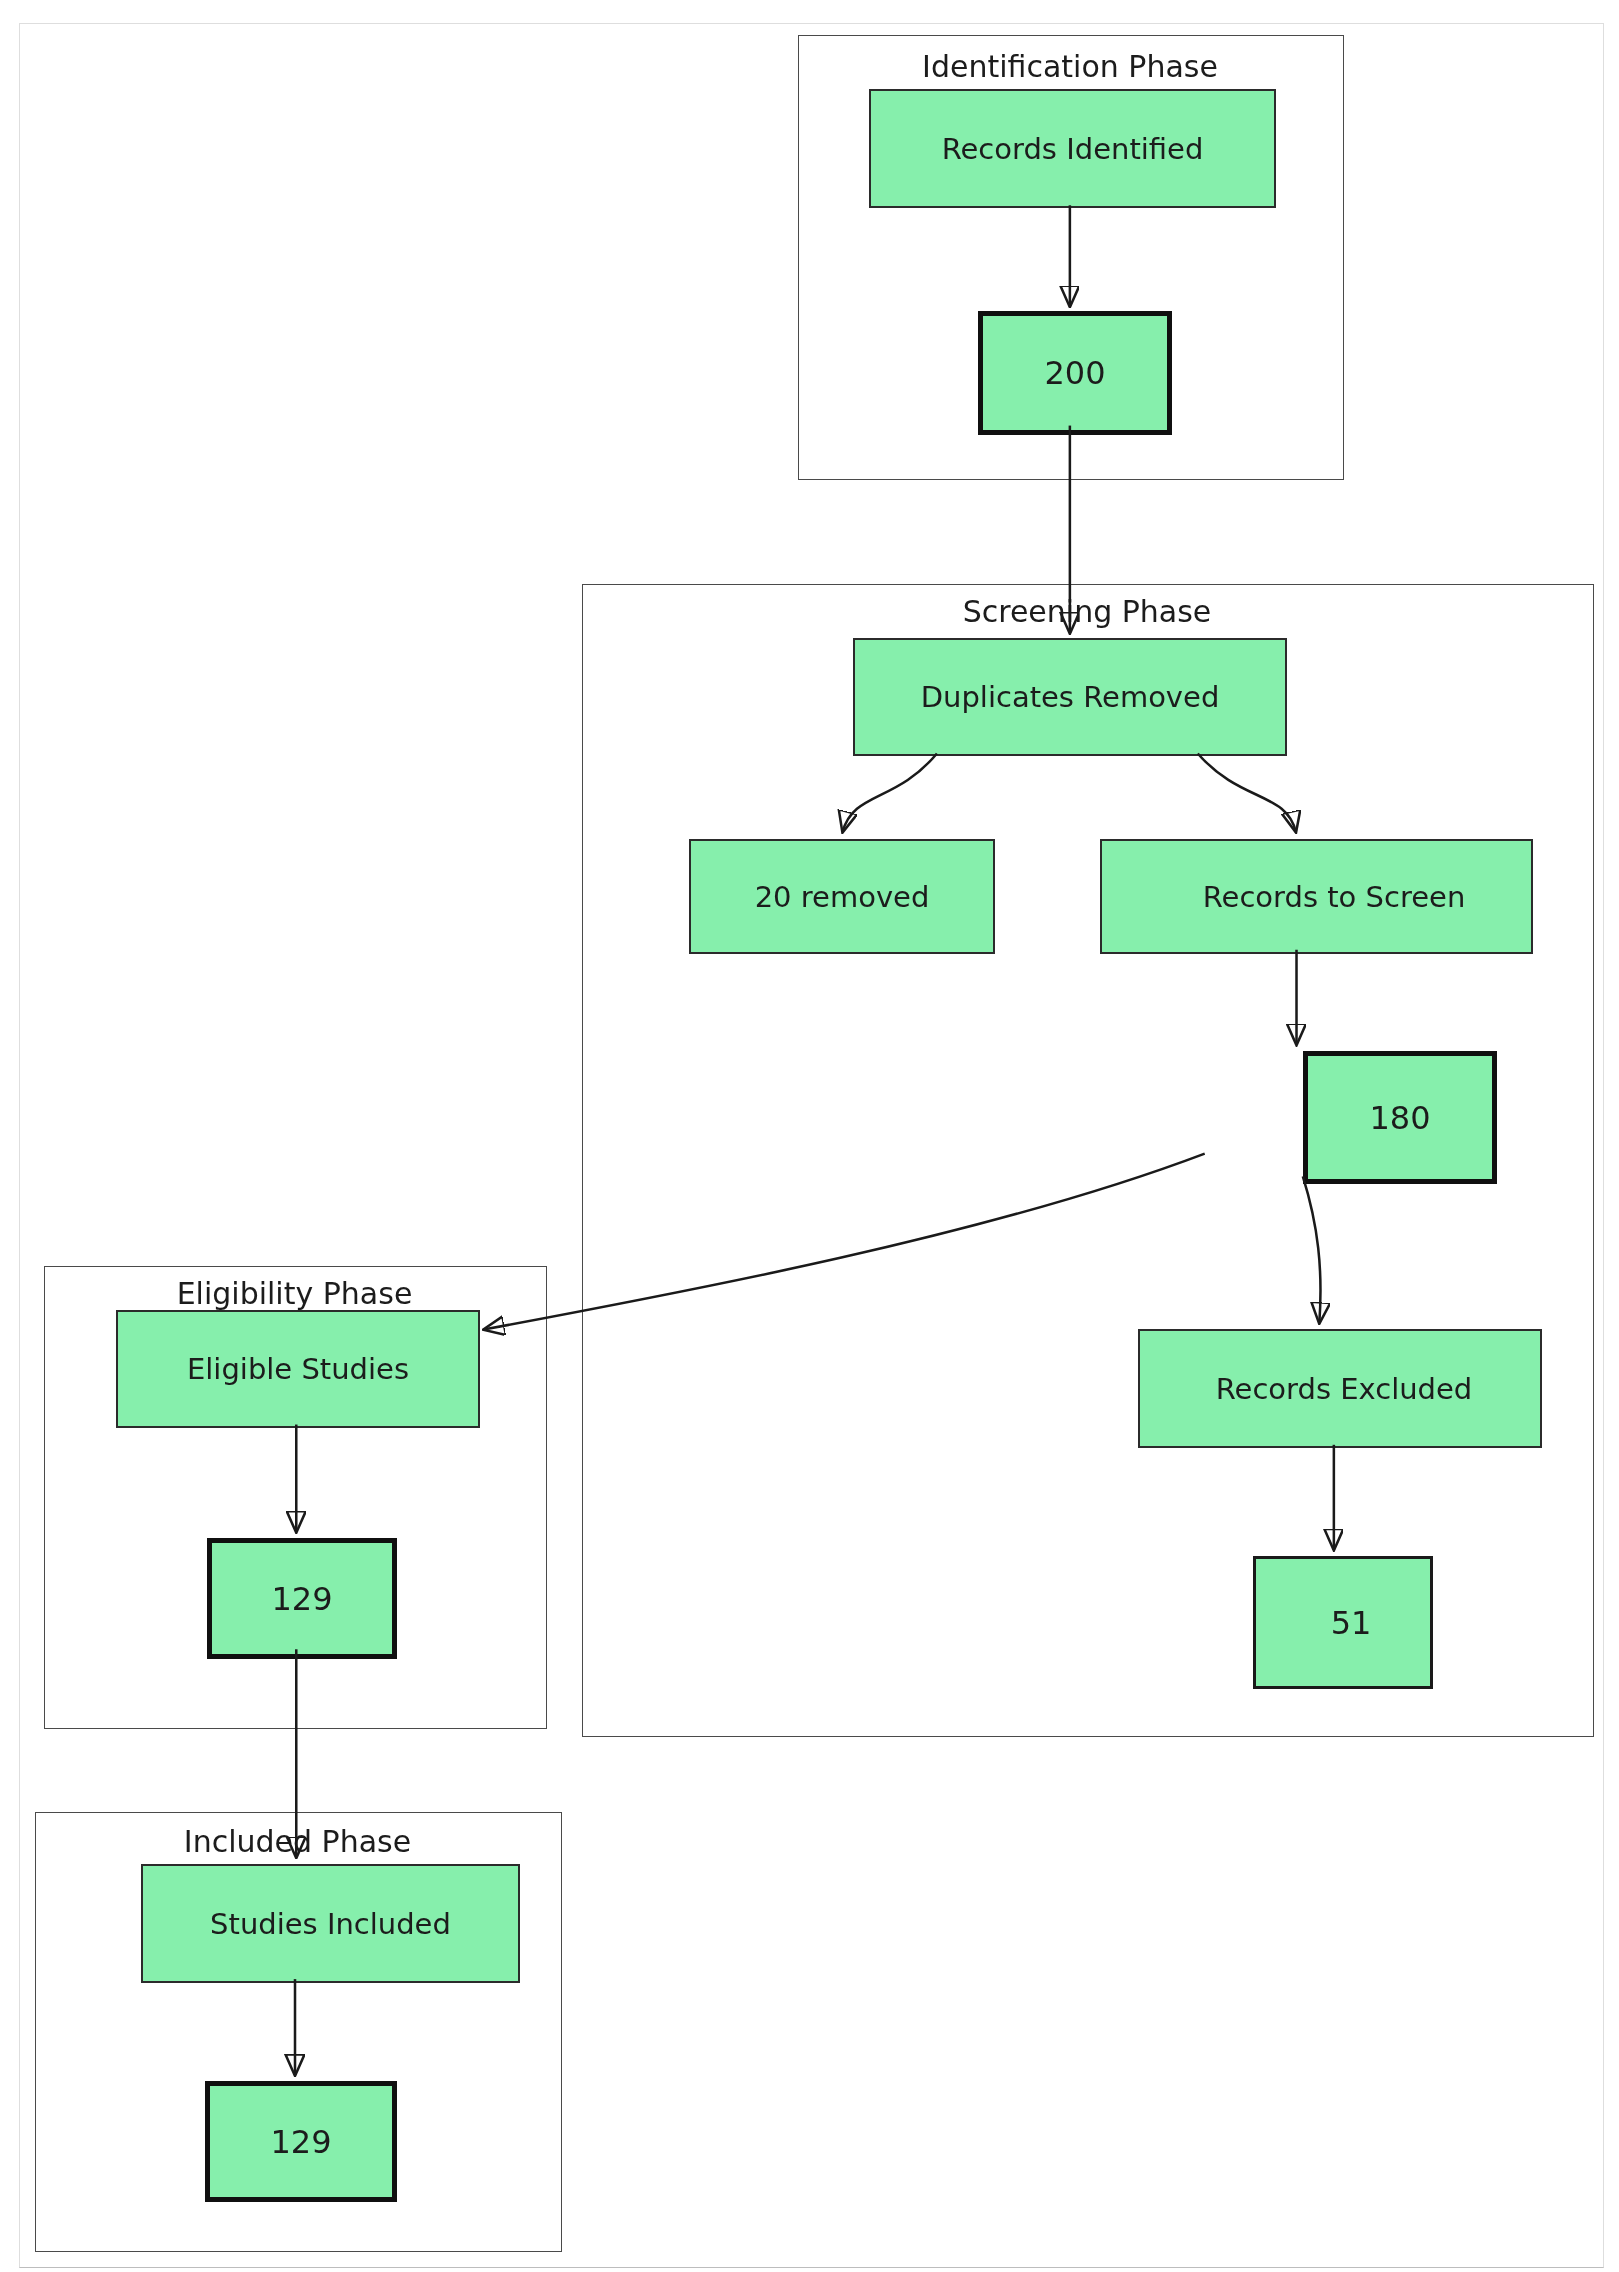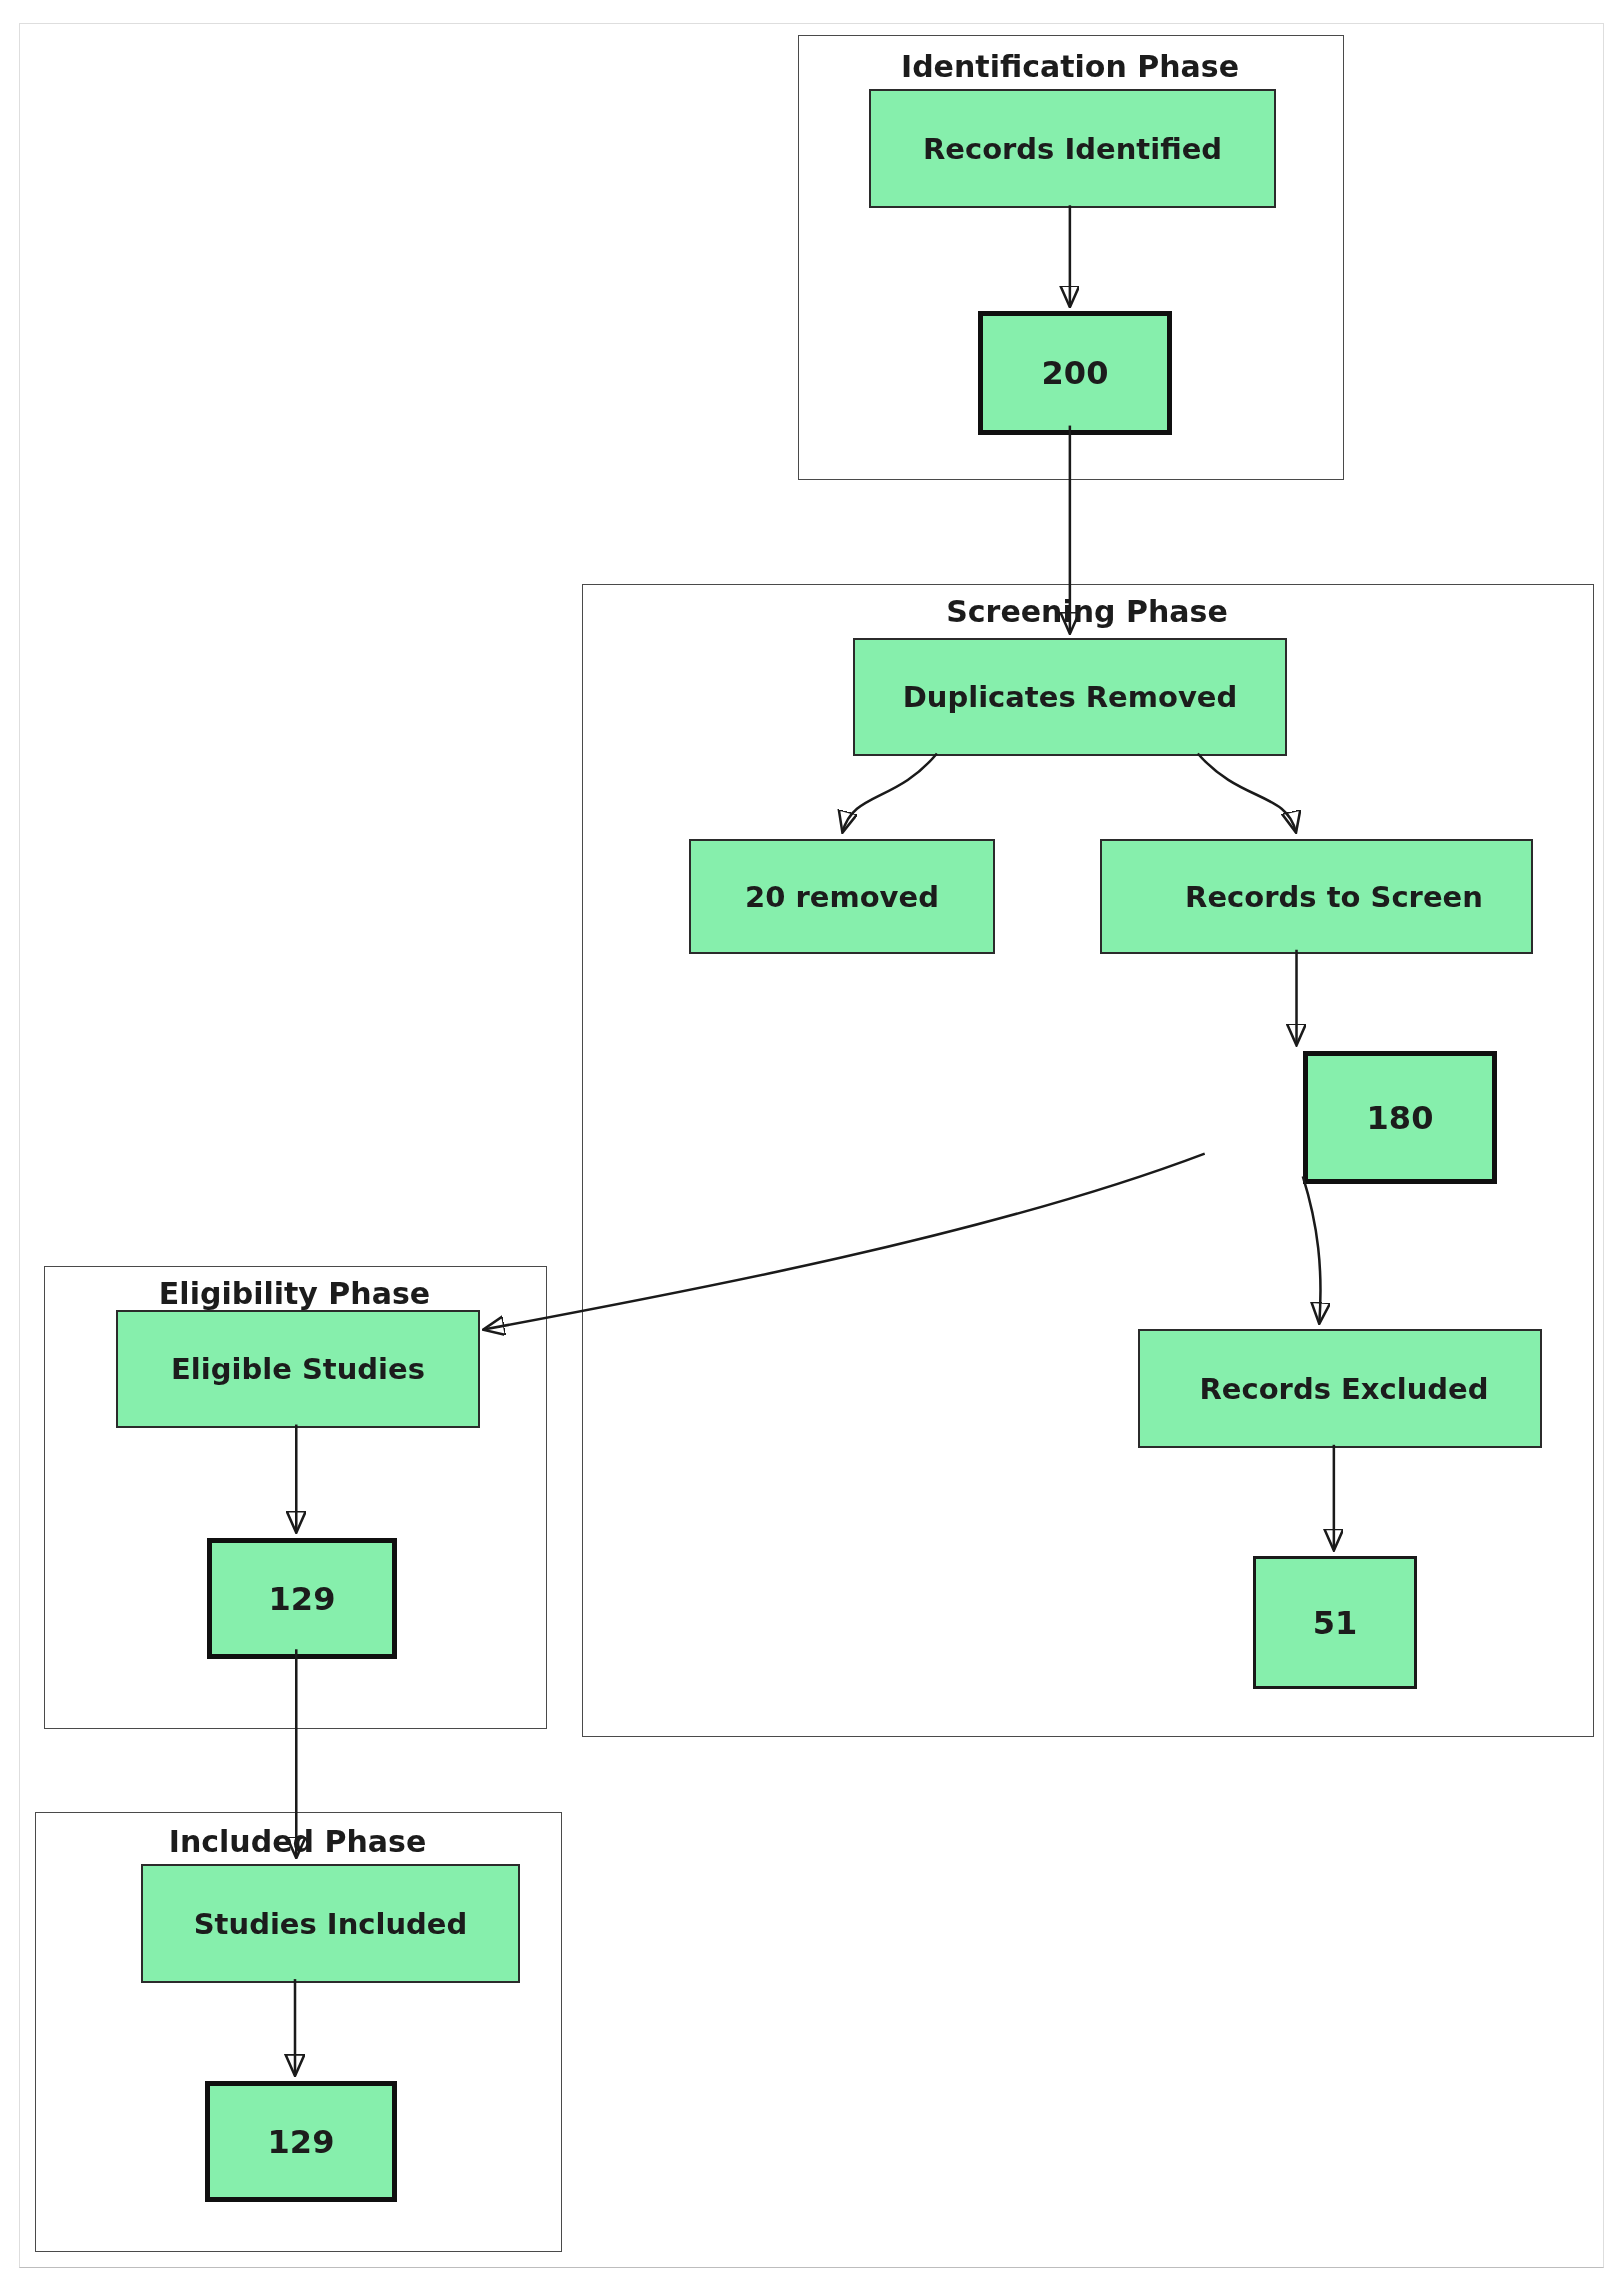--- a/index.html
+++ b/index.html
@@ -1,18 +1,18 @@
 <!DOCTYPE html>
 <html style="font-size:10px"><head>
 <meta charset="utf-8">
 <style>
   html, body { margin:0; padding:0; background:#ffffff; }
   body { width:1620px; height:2273px; position:relative;
          font-family:"DejaVu Sans", "Liberation Sans", sans-serif; }
-  .canvas { position:absolute; left:0; top:0; width:1620px; height:2273px; background:#ffffff;font-weight:bold; }
+  .canvas { position:absolute; left:0; top:0; width:1620px; height:2273px; background:#ffffff; }
   .outer-frame { position:absolute; left:19px; top:23px; width:1583px; height:2243px;
                  border:1.3px solid #dedede; border-bottom:1.9px solid #bdbdbd; }
   .container { position:absolute; border:1.9px solid #4a4a4a; background:transparent; z-index:1; }
   .ptitle { position:absolute; text-align:center; font-size:30px; color:#1c1c1c; z-index:2;
             letter-spacing:0px; }
   .box { position:absolute; border:2.5px solid #2b2b2b; background:#86efac; display:flex;
          align-items:center; justify-content:center; font-size:29px; color:#1c1c1c; z-index:2;
          text-align:center; }
   .num { border:5.7px solid #101010; font-size:32px; }
   .num-mid { border:3.2px solid #1a1a1a; font-size:32px; }
@@ -40,21 +40,21 @@
   <div class="ptitle" style="left:35px;   top:1824px; width:525px;">Included Phase</div>
 
   <div class="box" style="left:869px; top:89px; width:403px; height:115px;">Records Identified</div>
   <div class="box num" style="left:978px; top:311px; width:184px; height:114px;">200</div>
 
   <div class="box" style="left:853px; top:638px; width:430px; height:114px;">Duplicates Removed</div>
   <div class="box" style="left:689px; top:839px; width:302px; height:111px;">20 removed</div>
   <div class="box" style="left:1100px; top:839px; width:394px; height:111px;padding-left:35px;">Records to Screen</div>
   <div class="box num" style="left:1259px; top:1051px; width:184px; height:123px;margin-left:44px;">180</div>
   <div class="box" style="left:1138px; top:1329px; width:392px; height:115px;padding-left:8px;">Records Excluded</div>
-  <div class="box num-mid" style="left:1253px; top:1556px; width:158px; height:127px;">51</div>
+  <div class="box num-mid" style="left:1253px; top:1556px; width:158px; height:127px;padding-left:16px;">51</div>
 
   <div class="box" style="left:116px; top:1310px; width:360px; height:114px;">Eligible Studies</div>
   <div class="box num" style="left:207px; top:1538px; width:180px; height:111px;">129</div>
 
   <div class="box" style="left:108px; top:1864px; width:375px; height:115px;margin-left:33px;">Studies Included</div>
   <div class="box num" style="left:205px; top:2081px; width:182px; height:111px;">129</div>
 
   <svg class="edges" viewBox="0 0 2559 3590">
     <defs>
       <marker id="arw" markerUnits="userSpaceOnUse" markerWidth="36" markerHeight="32" refX="33" refY="15" orient="auto">

